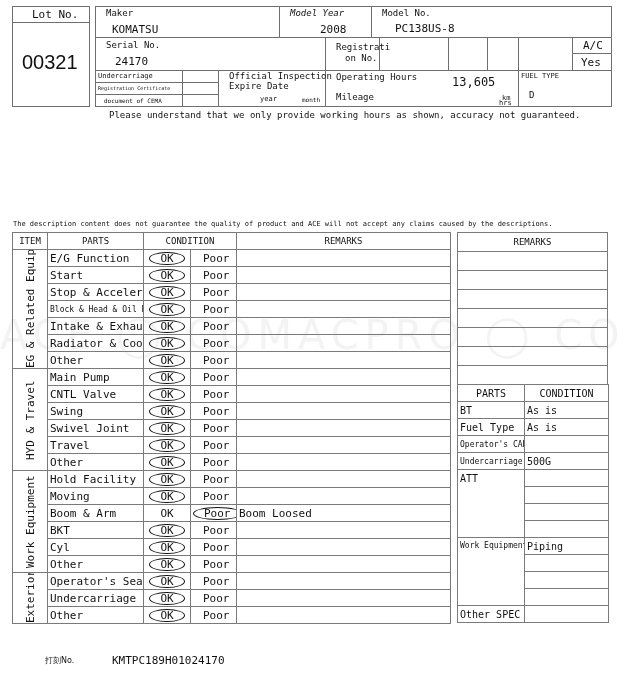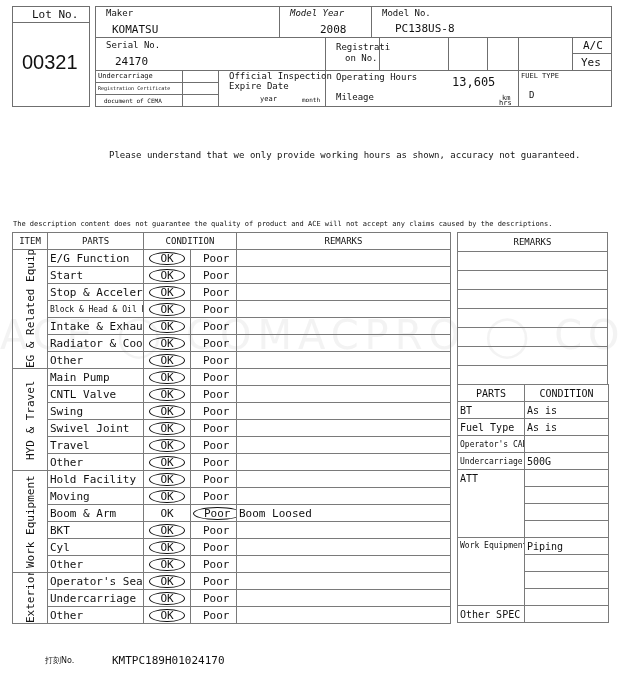--- a/index.html
+++ b/index.html
@@ -84,21 +84,21 @@
 
   <div class="t sm" style="left:328px;top:73px;">Operating Hours</div>
   <div class="t lg" style="left:452px;top:76px;">13,605</div>
   <div class="t xs" style="left:499px;top:80px;margin-top:20px;">hrs</div>
   <div class="t sm" style="left:328px;top:93px;text-align:center;">Mileage</div>
   <div class="t xs" style="left:502px;top:95px;">km</div>
   <div class="t xs" style="left:521px;top:73px;">FUEL TYPE</div>
   <div class="t sm" style="left:521px;top:91px;">D</div>
 </div>
 
-<div class="t sm" style="left:101px;top:111px;margin-top:40px;">Please understand that we only provide working hours as shown, accuracy not guaranteed.</div>
+<div class="t sm" style="left:101px;top:111px;">Please understand that we only provide working hours as shown, accuracy not guaranteed.</div>
 <div class="t" style="left:13px;top:221px;font-size:7px;">The description content does not guarantee the quality of product and ACE will not accept any claims caused by the descriptions.</div>
 
 <table class="insp">
   <colgroup>
     <col style="width:35px">
       <col style="width:96px">
       <col style="width:47px">
       <col style="width:46px">
       <col style="width:214px">
   </colgroup>

